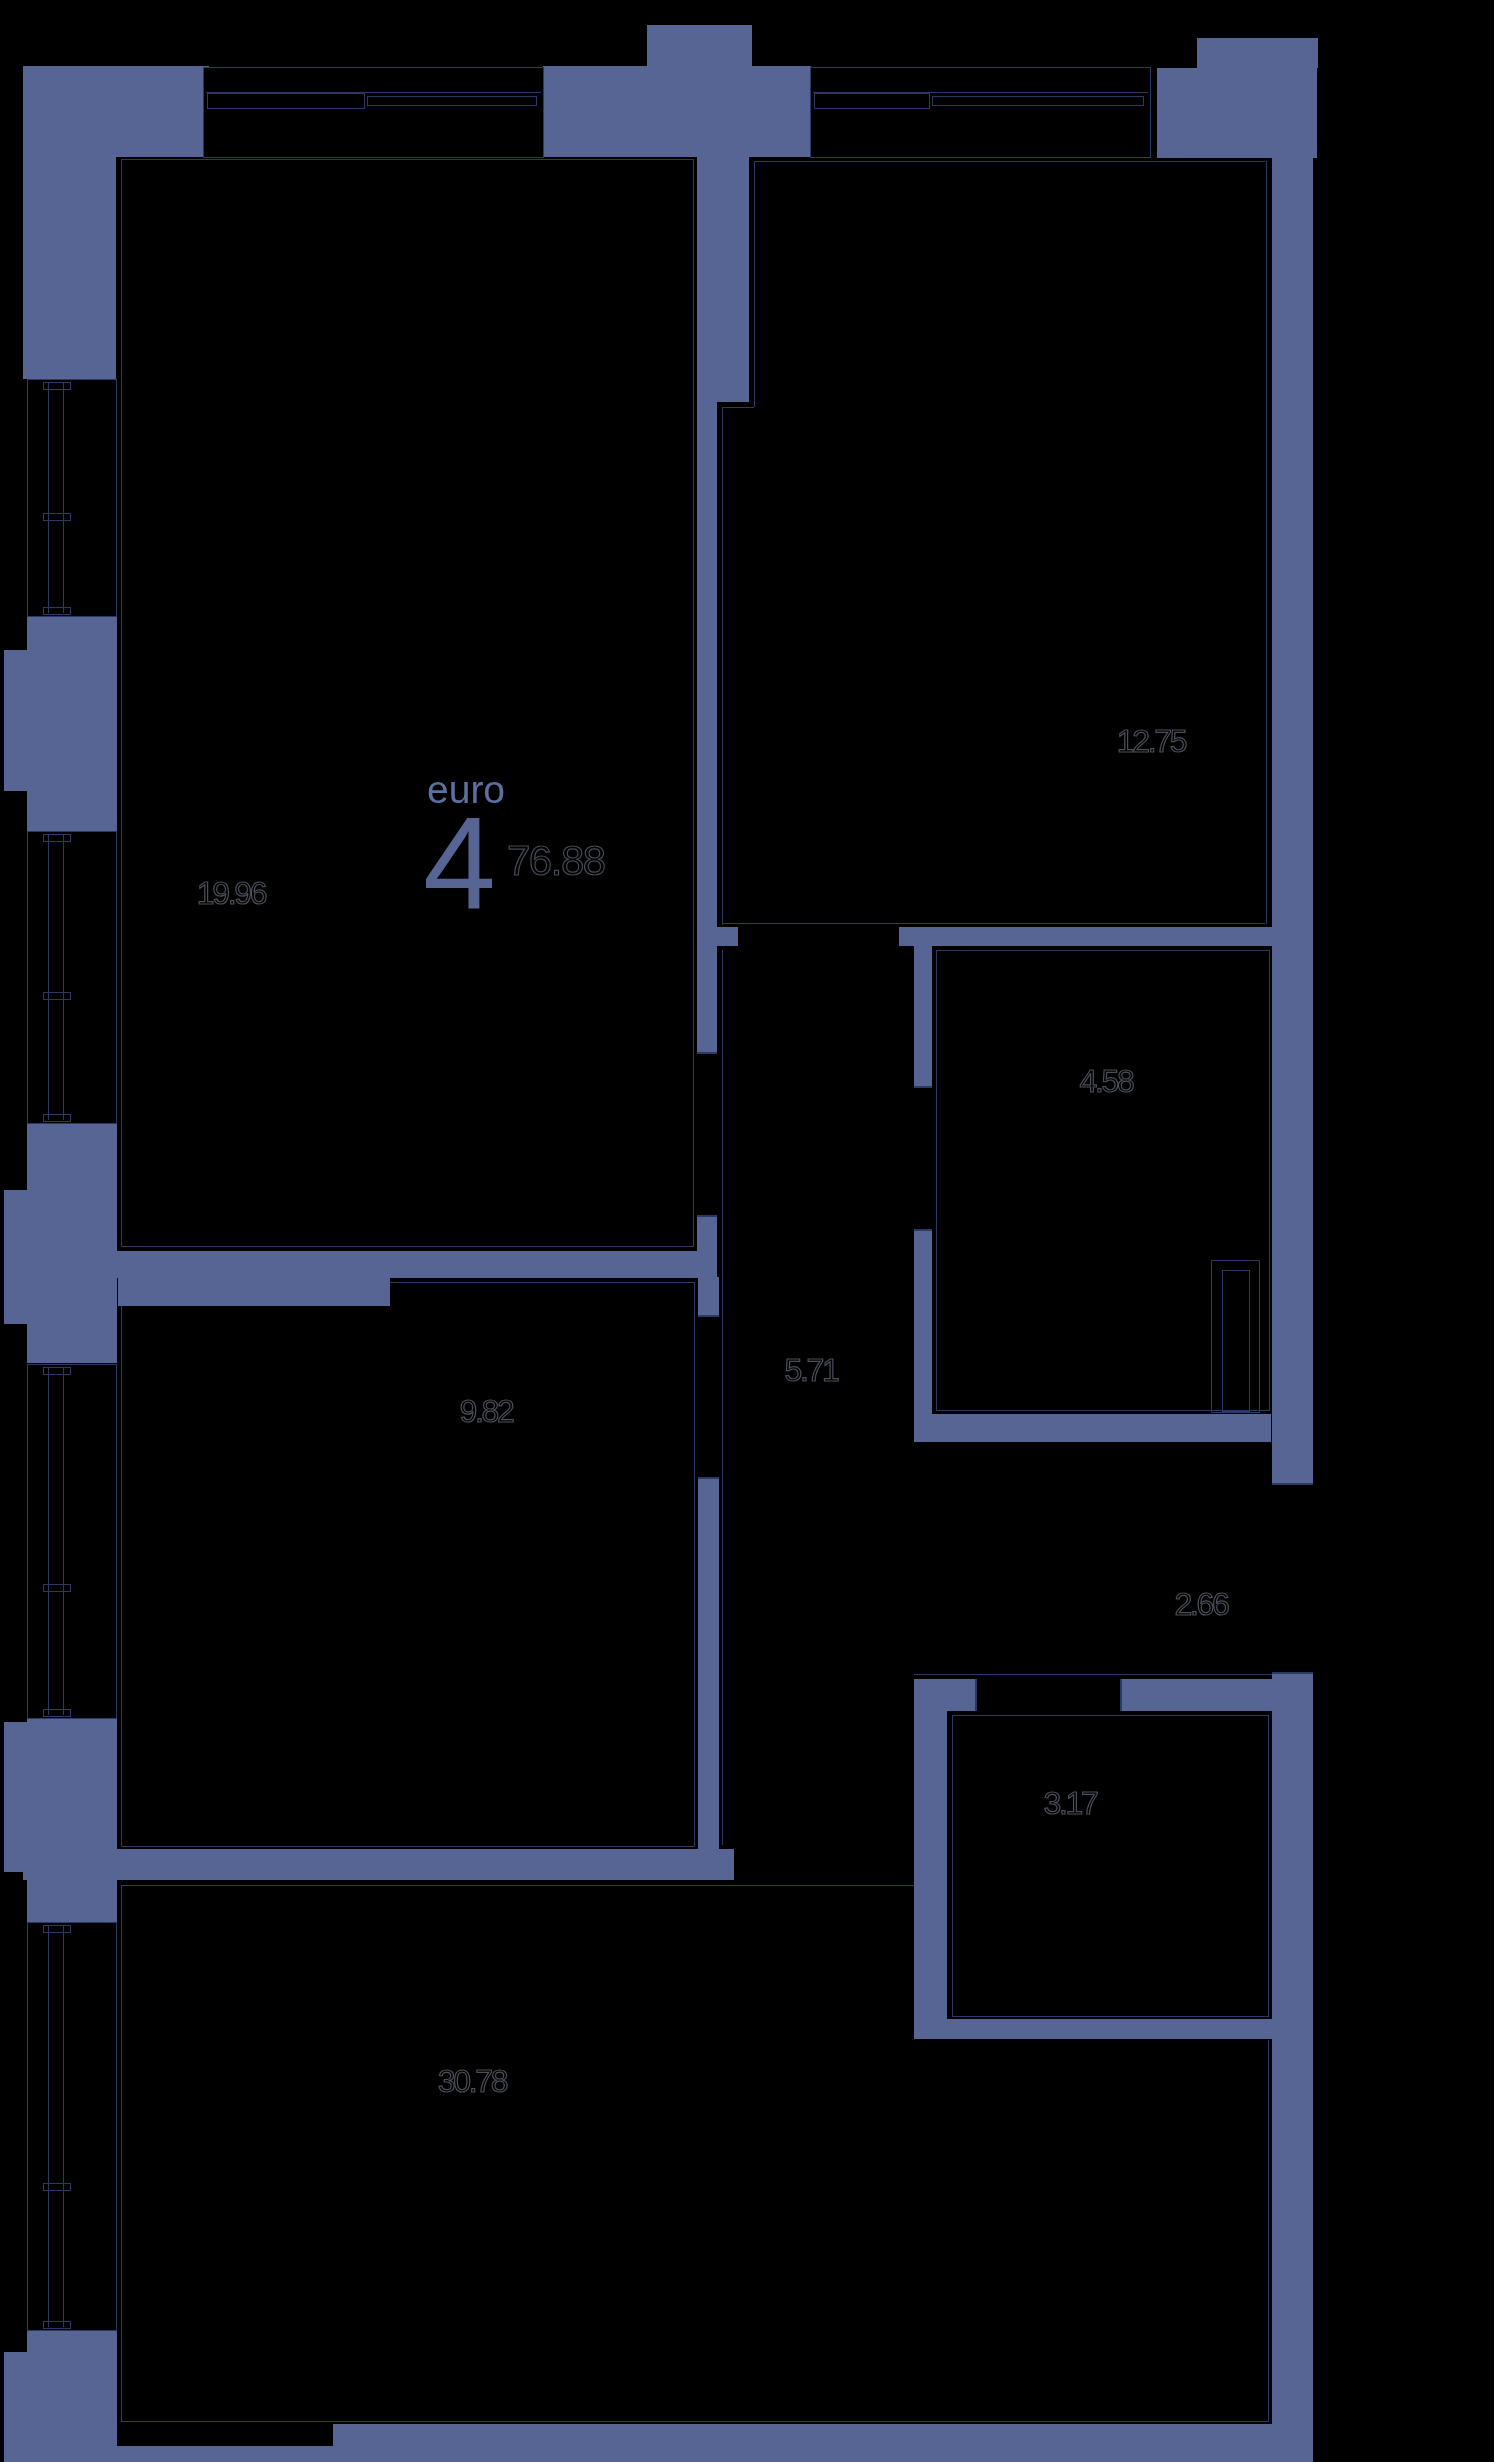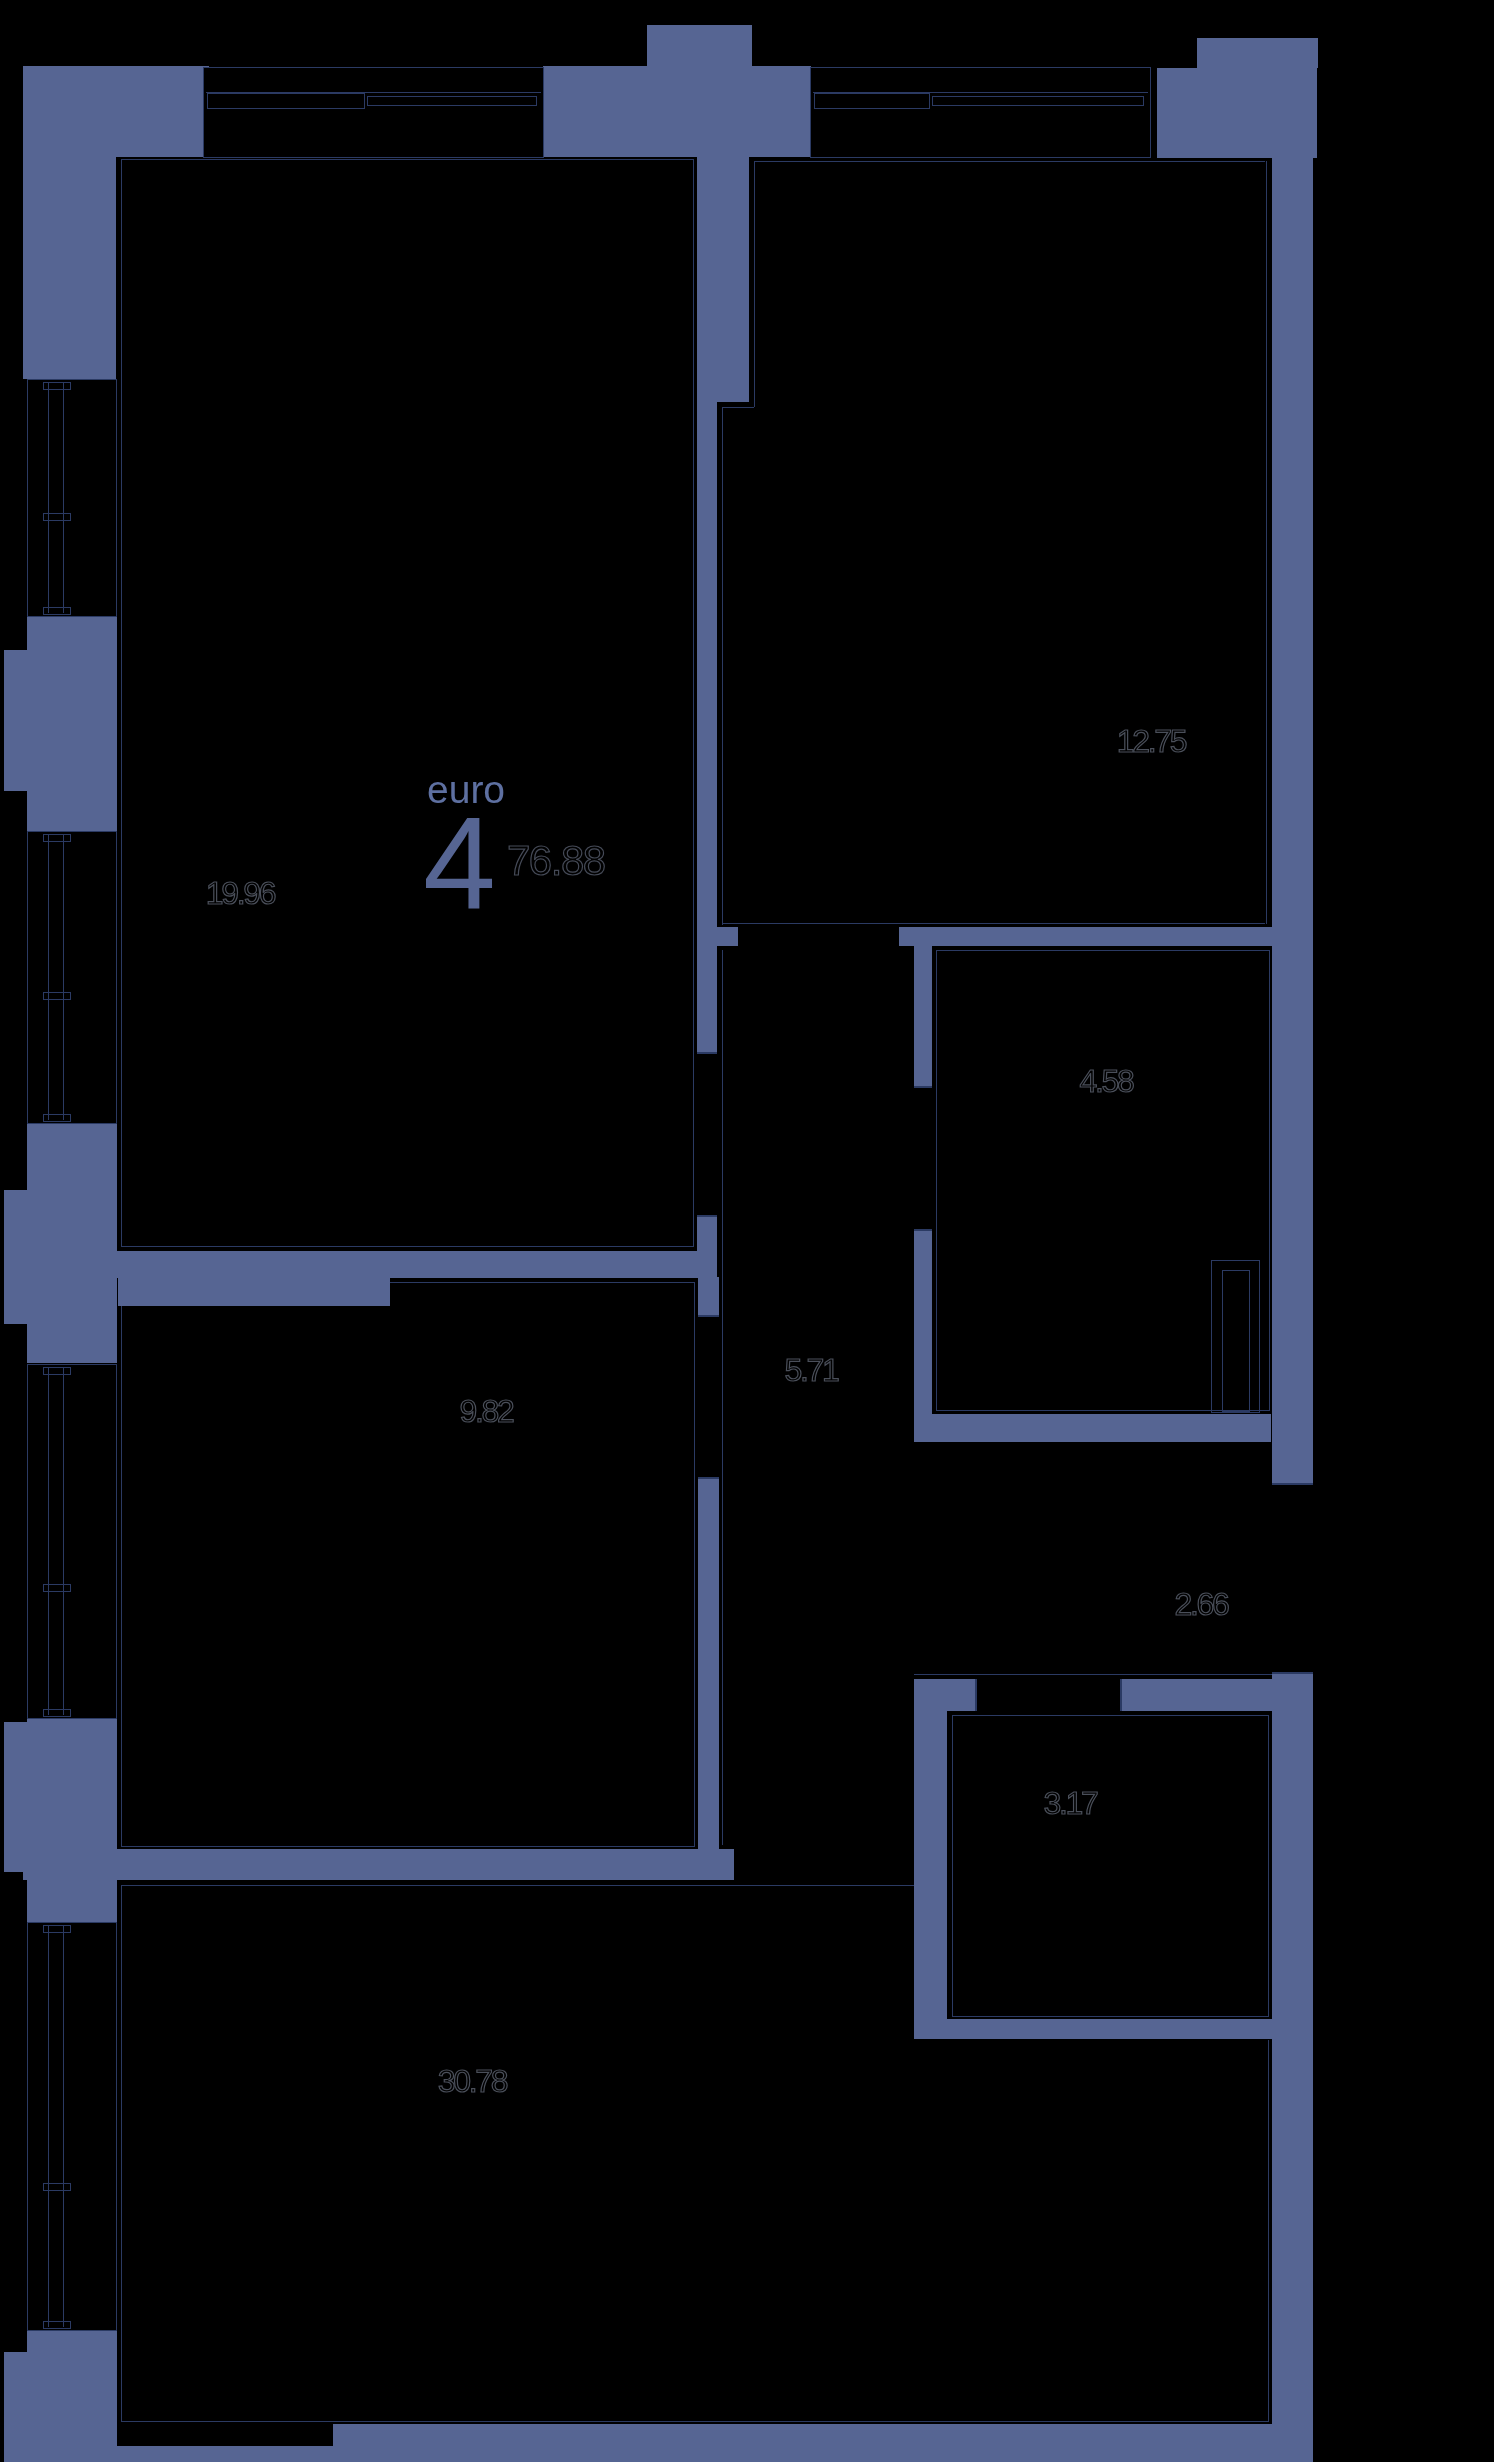--- a/index.html
+++ b/index.html
@@ -16,21 +16,21 @@
   .outline{position:absolute;border:0.8px solid var(--line);background:transparent;}
   .line{position:absolute;background:var(--line);}
   .mask{position:absolute;background:var(--bg);}
   .win{position:absolute;background:var(--bg);border:0.8px solid var(--line);}
   .win .l{position:absolute;background:var(--line);}
   .win .sash{position:absolute;border:0.8px solid var(--line);background:transparent;}
   .area-label{position:absolute;transform:translate(-50%,-50%);white-space:nowrap;
       font-size:32px;font-weight:300;letter-spacing:-2.3px;color:transparent;
       -webkit-text-stroke:1.2px var(--label);}
   @supports not (-webkit-text-stroke: 1px #000){ .area-label{color:var(--label);} }
-  .lbl-1996{left:240px;top:893px;text-align:center;}
+  .lbl-1996{left:231px;top:893px;text-align:center;}
   .lbl-1275{left:1151px;top:741px;}
   .lbl-458{left:1106px;top:1081px;}
   .lbl-571{left:811px;top:1370px;}
   .lbl-982{left:486px;top:1411px;}
   .lbl-266{left:1201px;top:1604px;}
   .lbl-317{left:1070px;top:1803px;}
   .lbl-1823{left:472px;top:2081px;}
   .euro-word{position:absolute;left:427px;top:768px;font-size:39px;font-weight:400;
       color:var(--accent);letter-spacing:0px;}
   .euro-num{position:absolute;left:423px;top:798px;font-size:131px;line-height:1;

